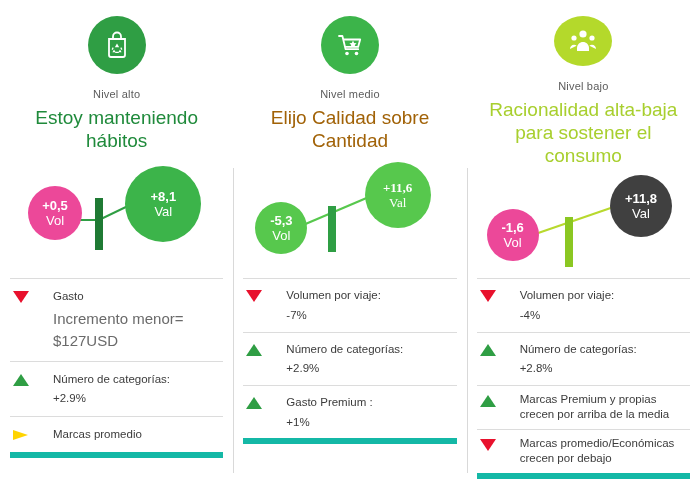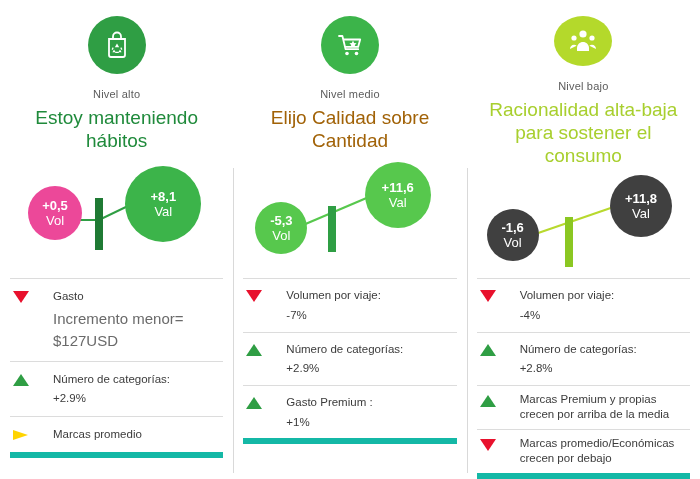--- a/index.html
+++ b/index.html
@@ -183,21 +183,21 @@
 
     <div class="chart">
       <svg width="220" height="110" viewBox="0 0 220 110" style="left:50%;transform:translateX(-50%)">
         <path d="M42 72 L150 26" stroke="#57c84d" stroke-width="2.2" fill="none"></path>
         <rect x="88" y="44" width="8" height="46" fill="#2f9e44"></rect>
       </svg>
       <div class="bub dark" style="left:12px; top:40px; width:52px; height:52px; background:#57c84d;">
         <span class="v">-5,3</span>
         <span class="u">Vol</span>
       </div>
-      <div class="bub dark" style="right:26px; top:0px; width:66px; height:66px; background:#57c84d;">
+      <div class="bub dark" style="right:26px; top:0px; width:66px; height:66px; background:#57c84d;font-family:Liberation Serif, serif;">
         <span class="v">+11,6</span>
         <span class="u">Val</span>
       </div>
     </div>
 
     <div class="notes">
       <div class="note">
         <span class="tri">
           <svg width="18" height="14" viewBox="0 0 18 14">
               <path d="M1 1h16L9 13z" fill="#e8112d"></path>
@@ -245,21 +245,21 @@
       </svg>
     </div>
     <div class="level">Nivel bajo</div>
     <div class="headline" style="color:#a8cf2e">Racionalidad alta-baja para sostener el consumo</div>
 
     <div class="chart">
       <svg width="220" height="110" viewBox="0 0 220 110" style="left:50%;transform:translateX(-50%)">
         <path d="M42 64 L158 24" stroke="#b8d92e" stroke-width="2.2" fill="none"></path>
         <rect x="92" y="40" width="8" height="50" fill="#8bc722"></rect>
       </svg>
-      <div class="bub dark" style="left:10px; top:32px; width:52px; height:52px; background:#404040;text-align:center;">
+      <div class="bub dark" style="left:10px; top:32px; width:52px; height:52px; background:#ec4899;text-align:center;">
         <span class="v">-1,6</span>
         <span class="u">Vol</span>
       </div>
       <div class="bub dark" style="right:18px; top:-2px; width:62px; height:62px; background:#404040;">
         <span class="v">+11,8</span>
         <span class="u">Val</span>
       </div>
     </div>
 
     <div class="notes c3">

